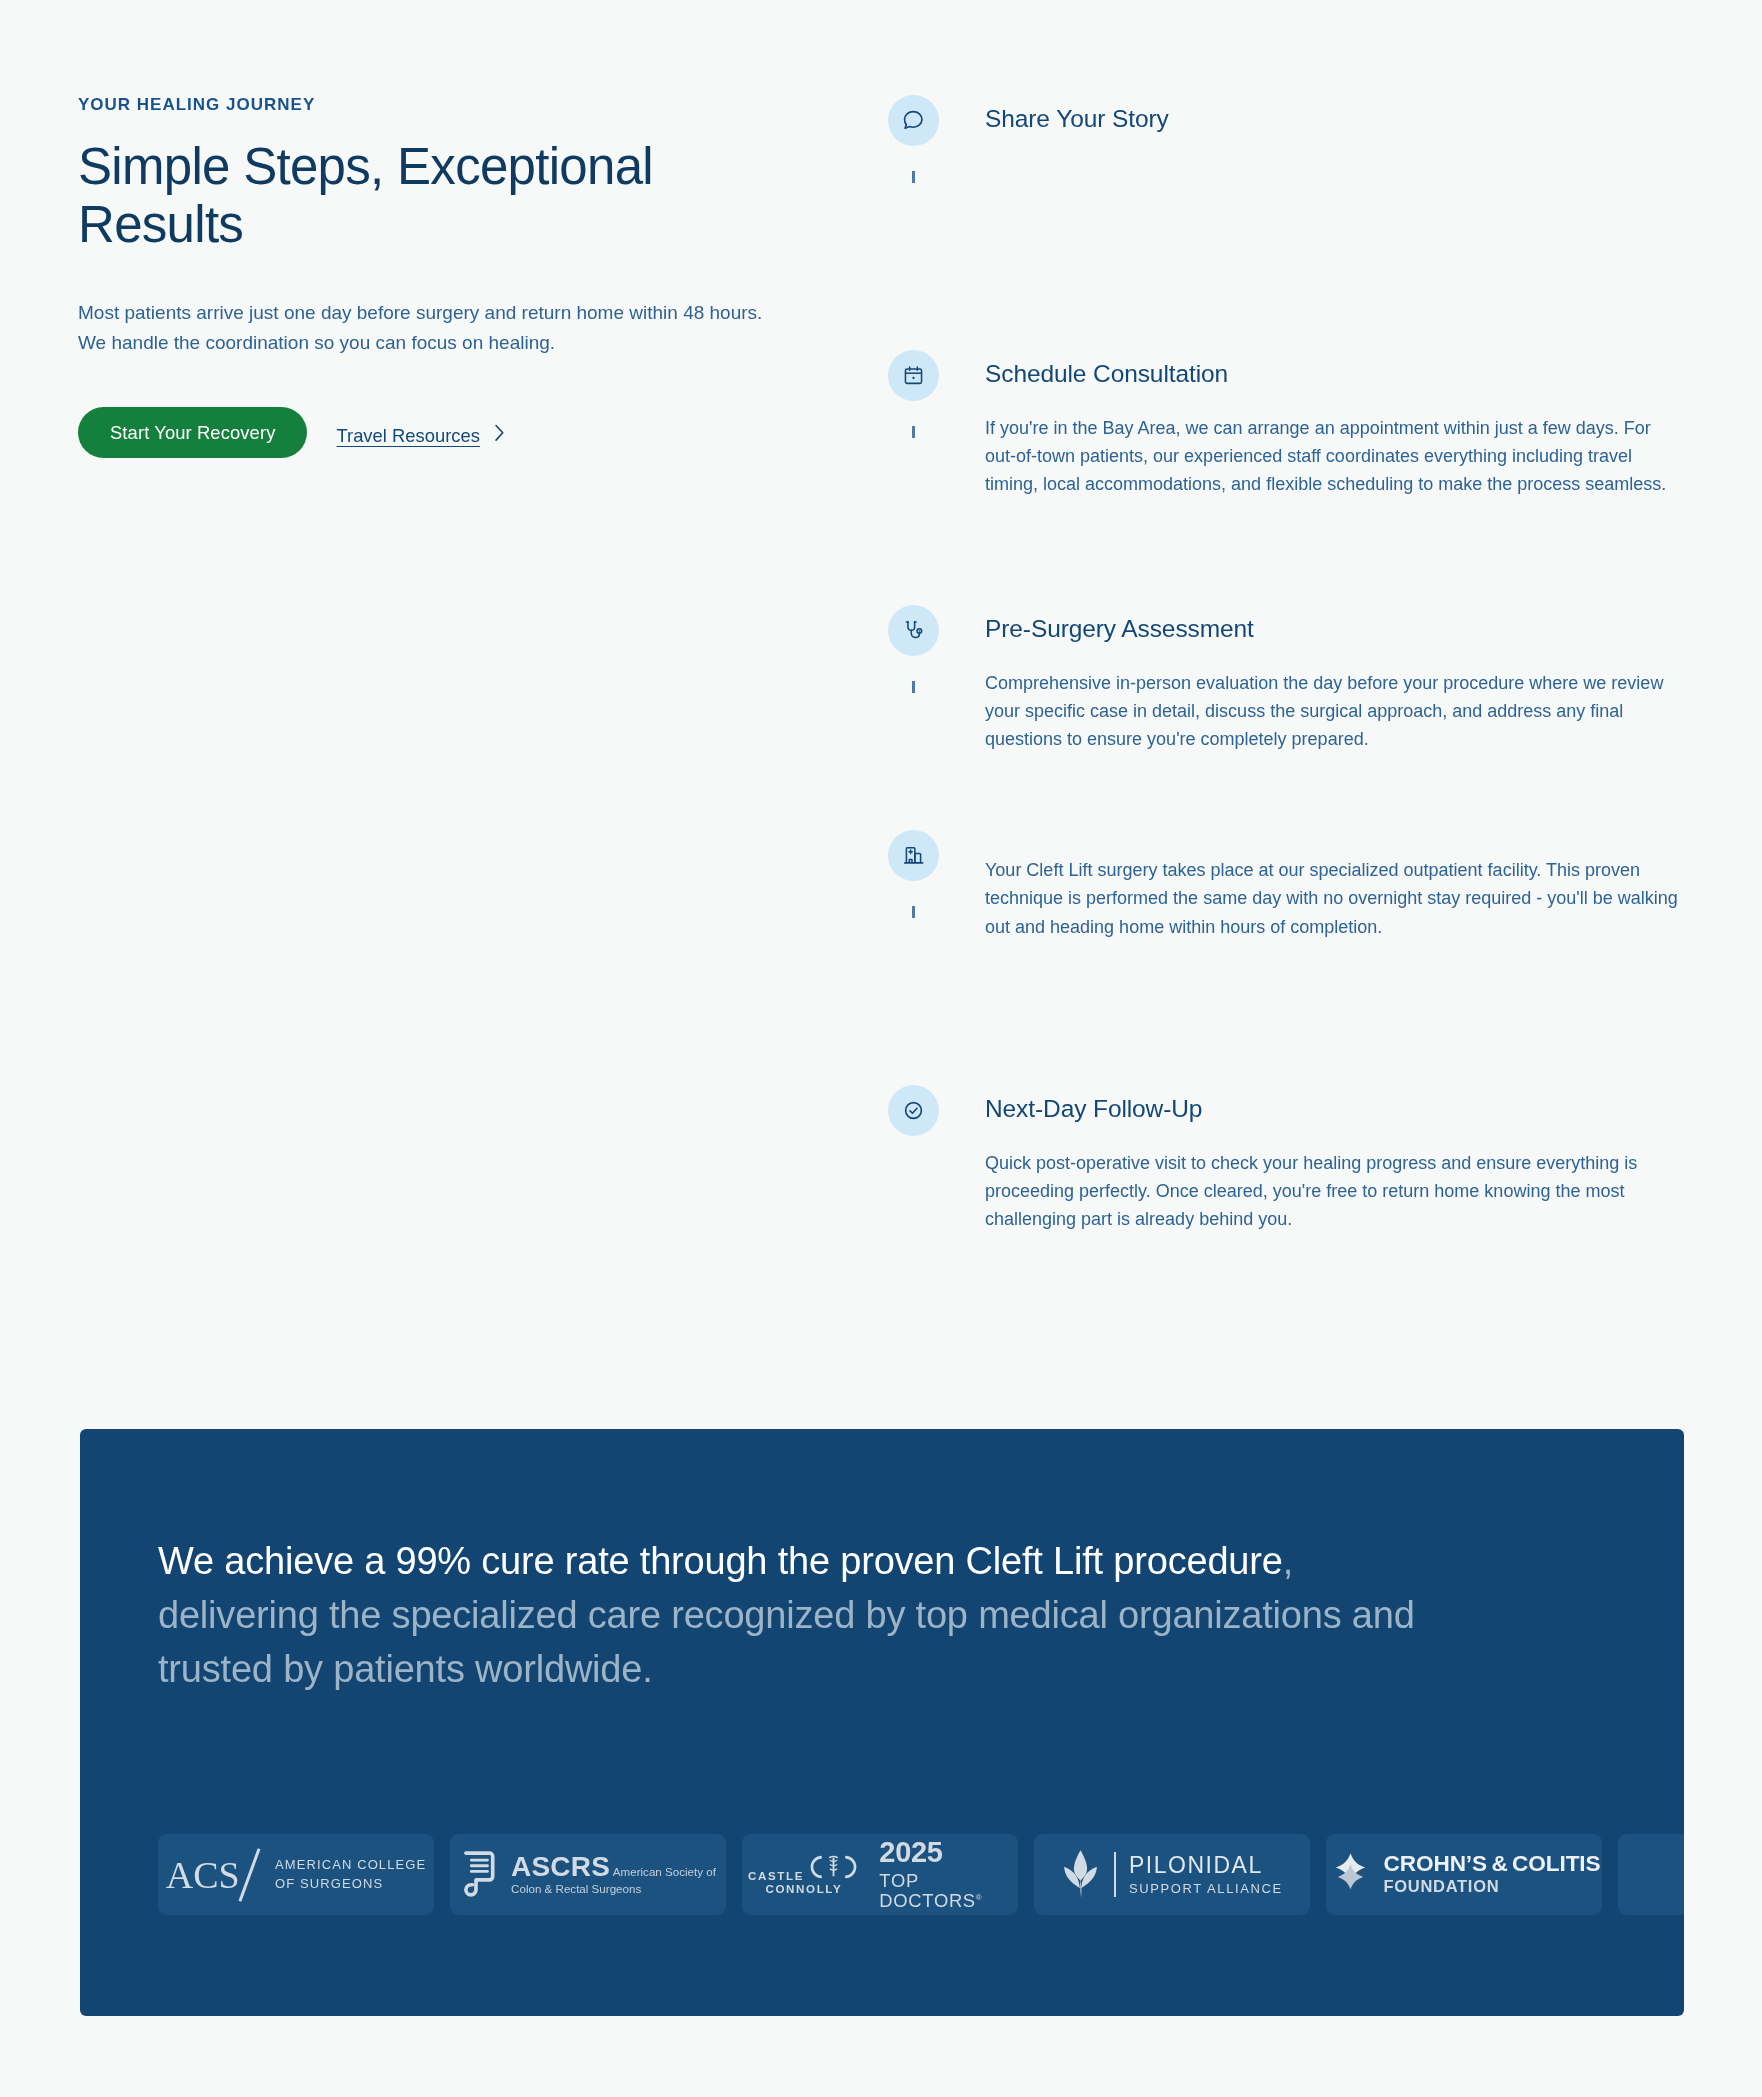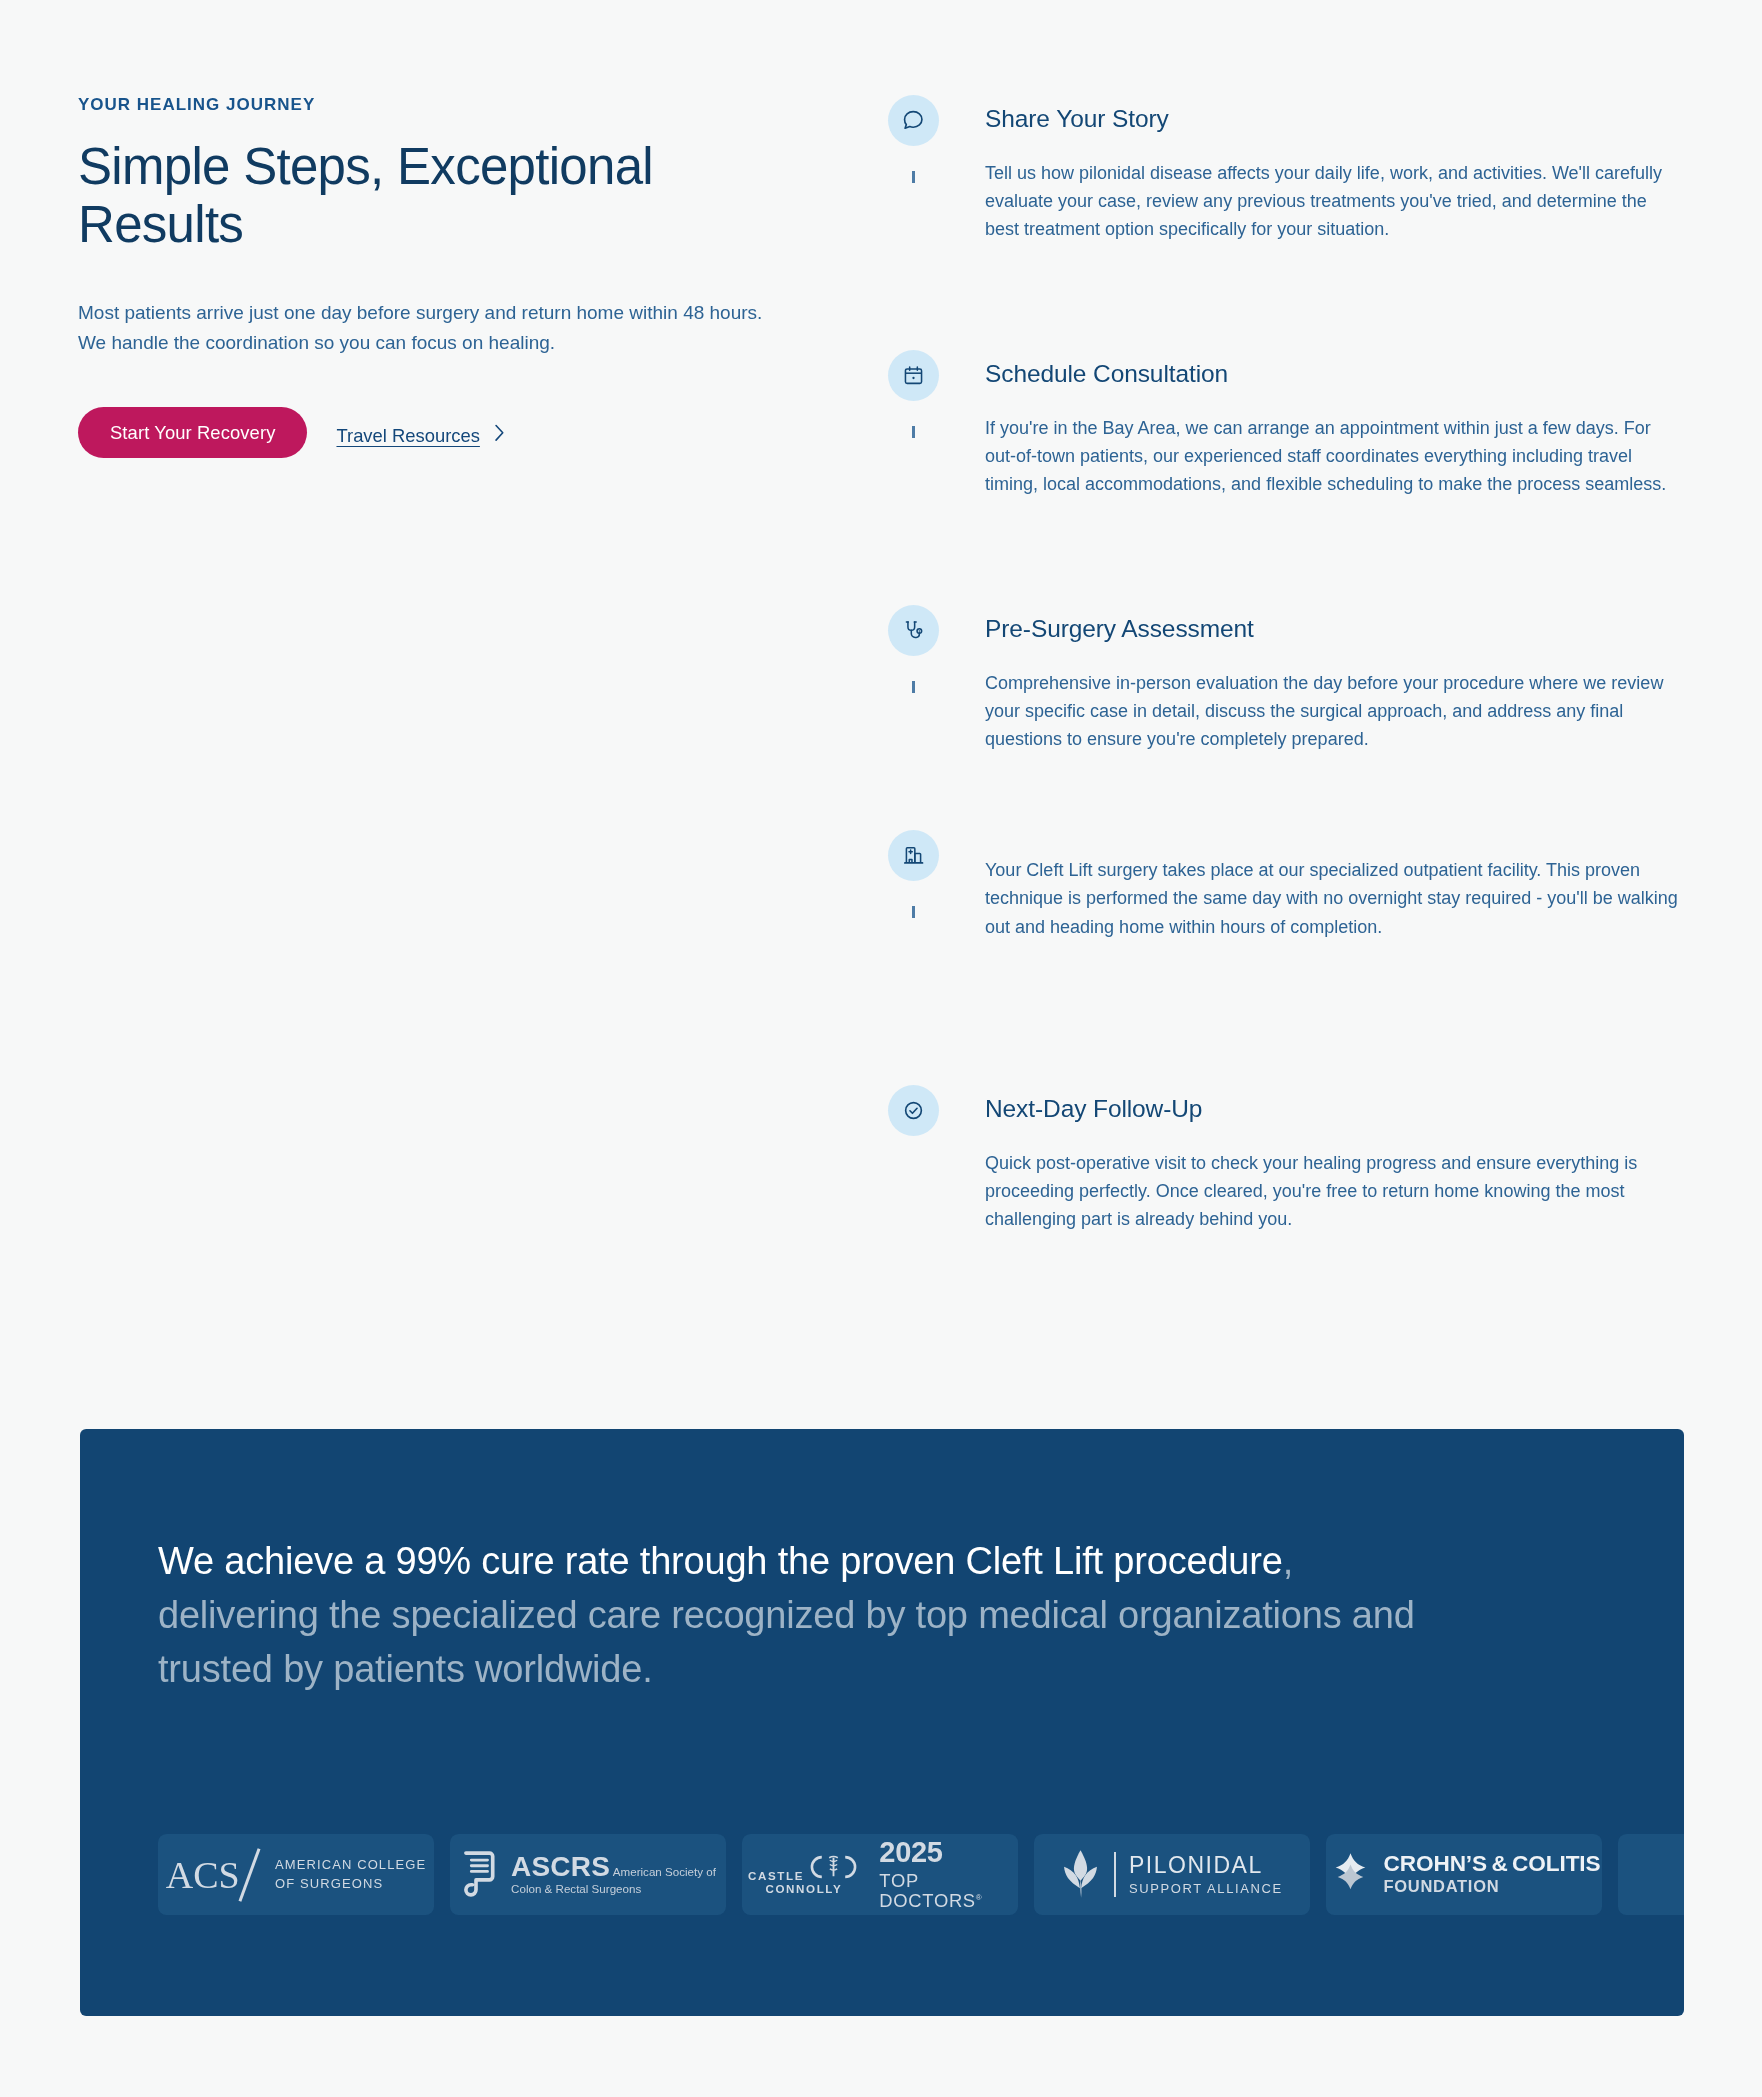--- a/index.html
+++ b/index.html
@@ -71,21 +71,21 @@
     margin-top: 48px;
   }
 
   .primary-button {
     display: inline-flex;
     align-items: center;
     justify-content: center;
     height: 51px;
     padding: 12px 32px;
     border-radius: 27px;
-    background: #be185d;
+    background: #15803d;
     color: #ffffff;
     font-size: 18.4px;
     font-weight: 400;
     border: none;
     cursor: pointer;
     white-space: nowrap;
     font-family: "Liberation Sans", sans-serif;
     letter-spacing: 0.1px;
   }
 
@@ -403,21 +403,20 @@
         <div class="tl-marker">
           <div class="tl-icon-circle">
             <svg width="24.5" height="24.5" viewBox="0 0 24 24" fill="none" aria-hidden="true">
               <path d="M20.5 11.2c0 4.2-3.8 7.6-8.5 7.6-1.2 0-2.4-.22-3.4-.62L4 19.8l1.2-3.5C4.1 15 3.5 13.2 3.5 11.2c0-4.2 3.8-7.6 8.5-7.6s8.5 3.4 8.5 7.6z" stroke="#134775" stroke-width="1.6" stroke-linejoin="round"></path>
             </svg>
           </div>
           <div class="tl-connector"></div>
         </div>
         <div class="tl-body">
           <h3 class="tl-title">Share Your Story</h3>
-          <p class="tl-desc">Tell us how pilonidal disease affects your daily life, work, and activities. We'll carefully evaluate your case, review any previous treatments you've tried, and determine the best treatment option specifically for your situation.</p>
         </div>
       </div>
 
       <div class="tl-step s1">
         <div class="tl-marker">
           <div class="tl-icon-circle">
             <svg width="23" height="23" viewBox="0 0 24 24" fill="none" aria-hidden="true">
               <rect x="3.6" y="5.2" width="16.8" height="15" rx="1.8" stroke="#134775" stroke-width="1.6"></rect>
               <path d="M3.6 9.6h16.8" stroke="#134775" stroke-width="1.6"></path>
               <path d="M8 3.2v3.4M16 3.2v3.4" stroke="#134775" stroke-width="1.6" stroke-linecap="round"></path>

